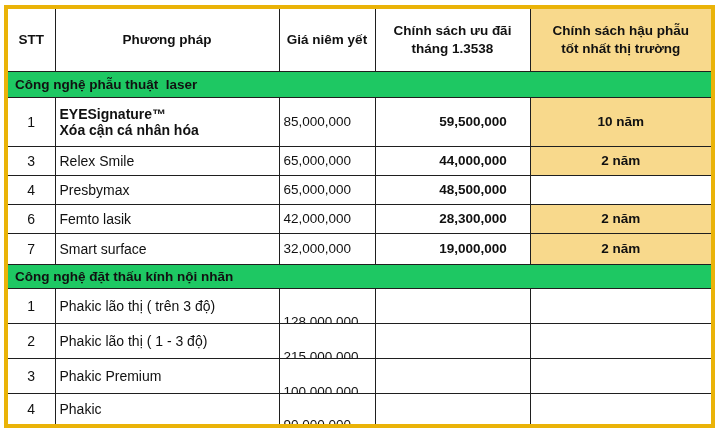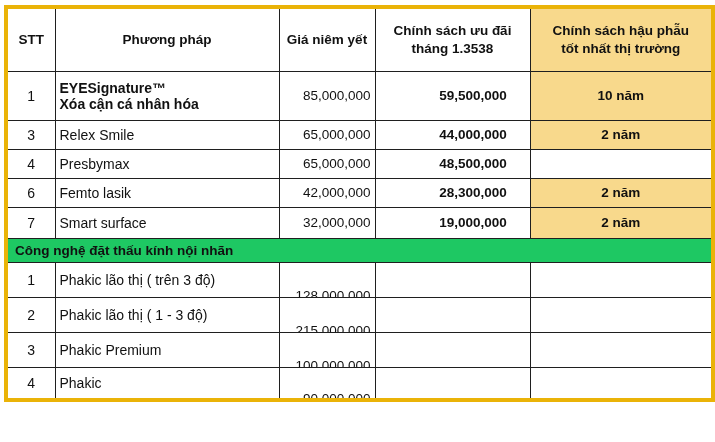--- a/index.html
+++ b/index.html
@@ -34,21 +34,21 @@
   td.stt { text-align: center; font-size: 14px; }
   td.hl { background: #f8d98c; text-align: center; font-weight: bold; }
   td.section {
     background: #1ec863;
     font-weight: bold;
     text-align: left;
     padding-left: 7px;
     font-size: 13.5px;
   }
   td.section span { white-space: pre-wrap; }
-  td.price { text-align: right; }
+  td.price { text-align: left; }
   td.price .shift-down { position: relative; top: 16px; display: inline-block; }
 </style>
 </head>
 <body>
 
 <div class="stage">
   <table class="price-table">
     <colgroup>
       <col style="width:49px">
       <col style="width:224px">
@@ -65,20 +65,25 @@
       <th>
         <span style="display:block">Chính sách ưu đãi</span>
         <span style="display:block">tháng 1.3538</span>
       </th>
       <th class="aftercare-h">
         <span style="display:block">Chính sách hậu phẫu</span>
         <span style="display:block">tốt nhất thị trường</span>
       </th>
     </tr>
 
+    <tr style="height:26px">
+      <td class="section" colspan="5">
+        <span>Công nghệ phẫu thuật  laser</span>
+      </td>
+    </tr>
 
     <tr style="height:49px">
       <td class="stt">1</td>
       <td class="method b">
         <span>EYESignature™</span>
         <span class="line2">Xóa cận cá nhân hóa</span>
       </td>
       <td class="price"><span>85,000,000</span></td>
       <td class="c b">59,500,000</td>
       <td class="hl">10 năm</td>

